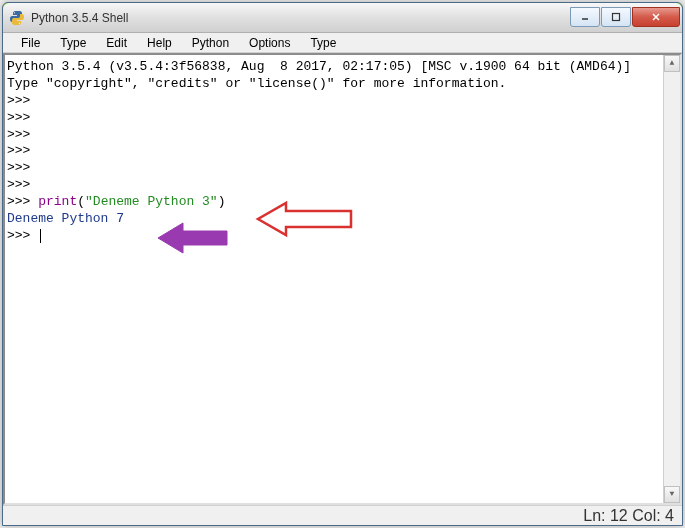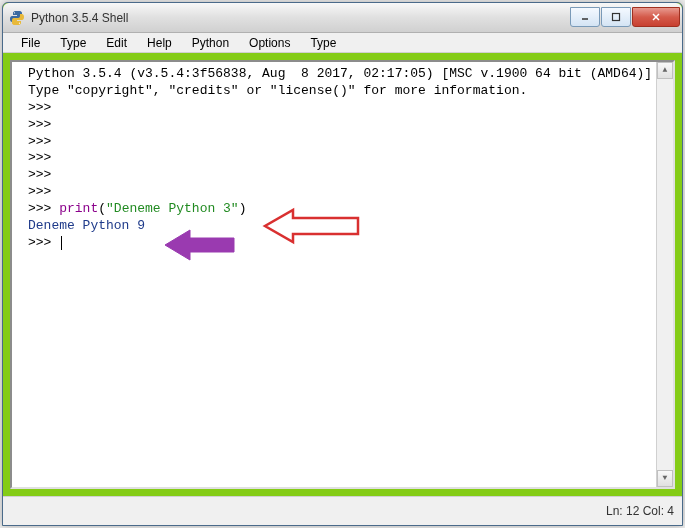--- a/index.html
+++ b/index.html
@@ -78,28 +78,28 @@
       font-size: 12px;
     }
     .menu-item {
       padding: 2px 10px;
       cursor: default;
       color: #000;
     }
     .content {
       flex: 1;
       background: #ffffff;
-      padding: 4px 16px;
+      padding: 4px 2px;
       font-family: "Courier New", monospace;
       font-size: 13px;
       line-height: 1.3;
       position: relative;
       overflow: hidden;
       border: 2px inset #e0e0e0;
-      margin: 7px;
+      margin: 0;
     }
     .line { white-space: pre; }
     .prompt { color: #000; }
     .banner { color: #000; }
     .kw-print { color: #8b008b; }
     .paren { color: #000; }
     .str { color: #228b22; }
     .output-blue { color: #1e3a8a; }
     .cursor-line { display: flex; align-items: center; }
     .text-cursor {
@@ -109,28 +109,28 @@
       background: #000;
       margin-left: 2px;
     }
     .arrow-layer {
       position: absolute;
       top: 0;
       left: 0;
       pointer-events: none;
     }
     .statusbar {
-      height: 29px;
+      height: 20px;
       background: #f0f0f0;
       border-top: 1px solid #d0d0d0;
       display: flex;
       justify-content: flex-end;
       align-items: center;
       padding-right: 8px;
-      font-size: 12px;
+      font-size: 16px;
       color: #333;
     }
     .scrollbar {
       position: absolute;
       right: 0;
       top: 0;
       bottom: 0;
       width: 17px;
       background: #f0f0f0;
       border-left: 1px solid #d0d0d0;
@@ -199,21 +199,21 @@
   <div class="content">
     <div class="line banner">Python 3.5.4 (v3.5.4:3f56838, Aug  8 2017, 02:17:05) [MSC v.1900 64 bit (AMD64)]</div>
     <div class="line banner">Type "copyright", "credits" or "license()" for more information.</div>
     <div class="line"><span class="prompt">&gt;&gt;&gt; </span></div>
     <div class="line"><span class="prompt">&gt;&gt;&gt; </span></div>
     <div class="line"><span class="prompt">&gt;&gt;&gt; </span></div>
     <div class="line"><span class="prompt">&gt;&gt;&gt; </span></div>
     <div class="line"><span class="prompt">&gt;&gt;&gt; </span></div>
     <div class="line"><span class="prompt">&gt;&gt;&gt; </span></div>
     <div class="line"><span class="prompt">&gt;&gt;&gt; </span><span class="kw-print">print</span><span class="paren">(</span><span class="str">"Deneme Python 3"</span><span class="paren">)</span></div>
-    <div class="line output-blue">Deneme Python 9</div>
+    <div class="line output-blue">Deneme Python 7</div>
     <div class="line cursor-line"><span class="prompt">&gt;&gt;&gt; </span><span class="text-cursor"></span></div>
 
     <svg class="arrow-layer" width="660" height="440">
       <g>
         <path d="M 346 156 L 281 156 L 281 148 L 253 164 L 281 180 L 281 172 L 346 172 Z" fill="none" stroke="#d93030" stroke-width="2.5"></path>
       </g>
       <g>
         <path d="M 222 176 L 178 176 L 178 168 L 153 183 L 178 198 L 178 190 L 222 190 Z" fill="#9a3ab0" stroke="#9a3ab0" stroke-width="1"></path>
       </g>
     </svg>

